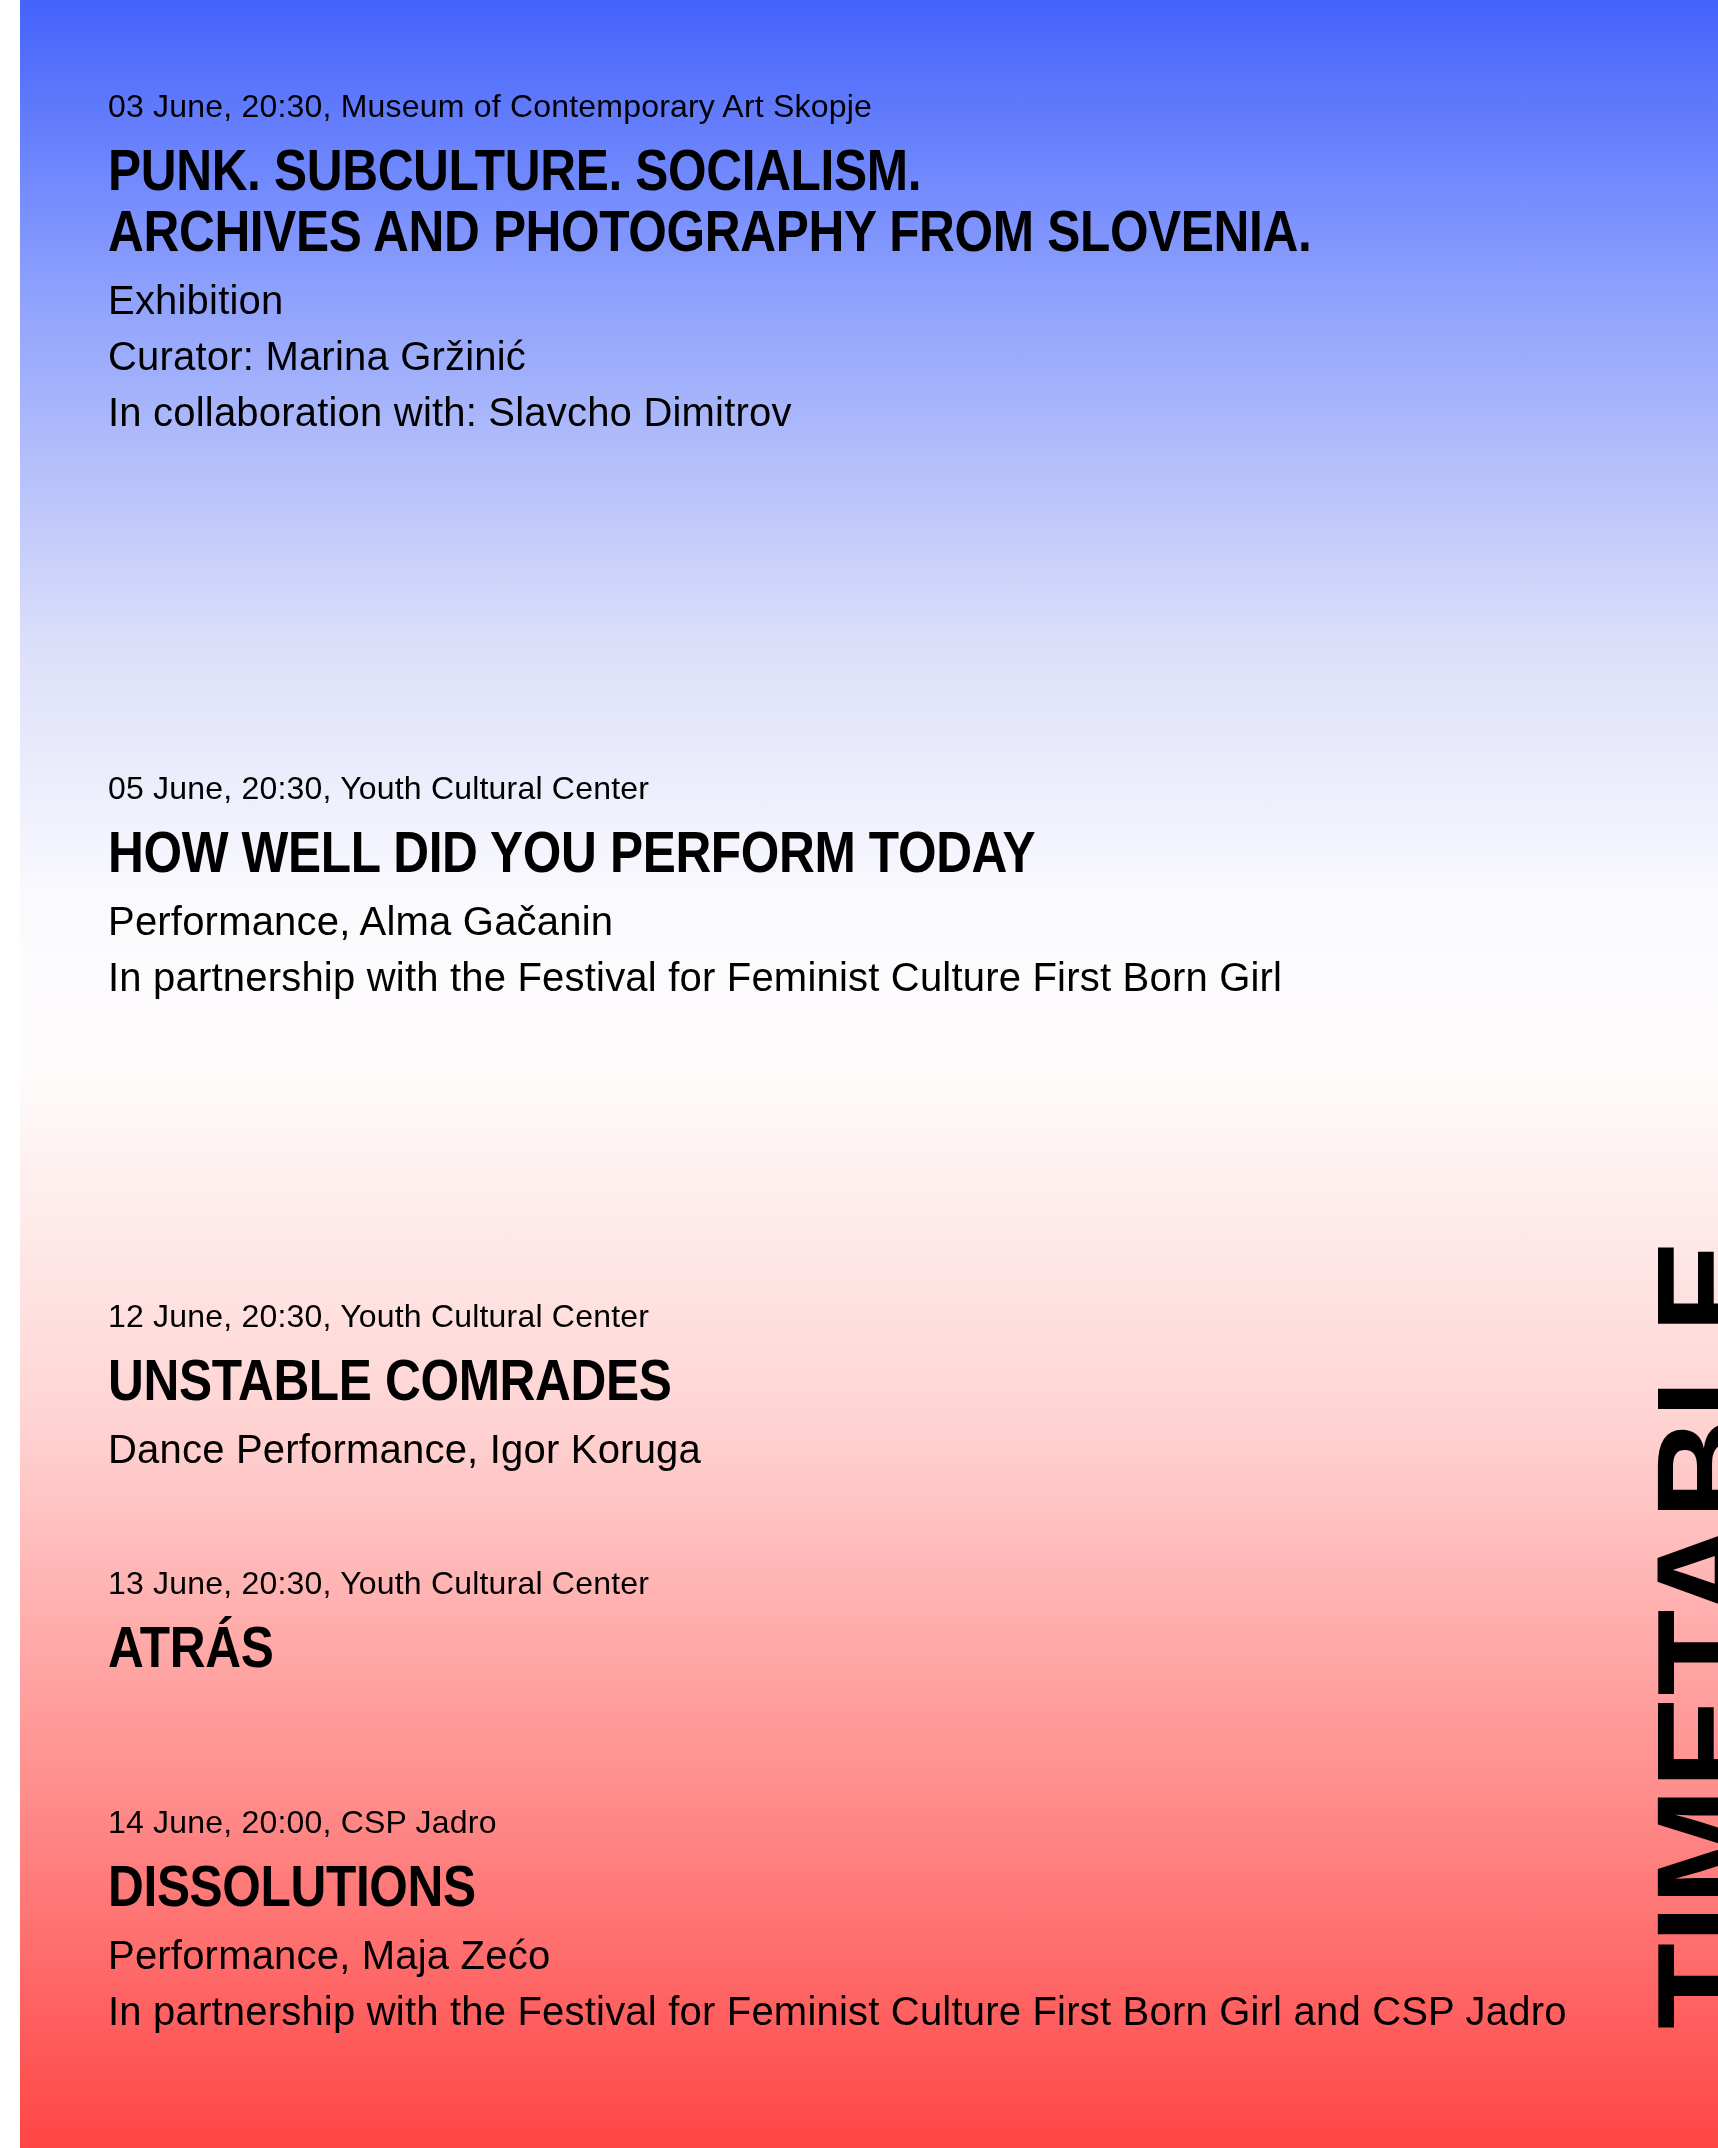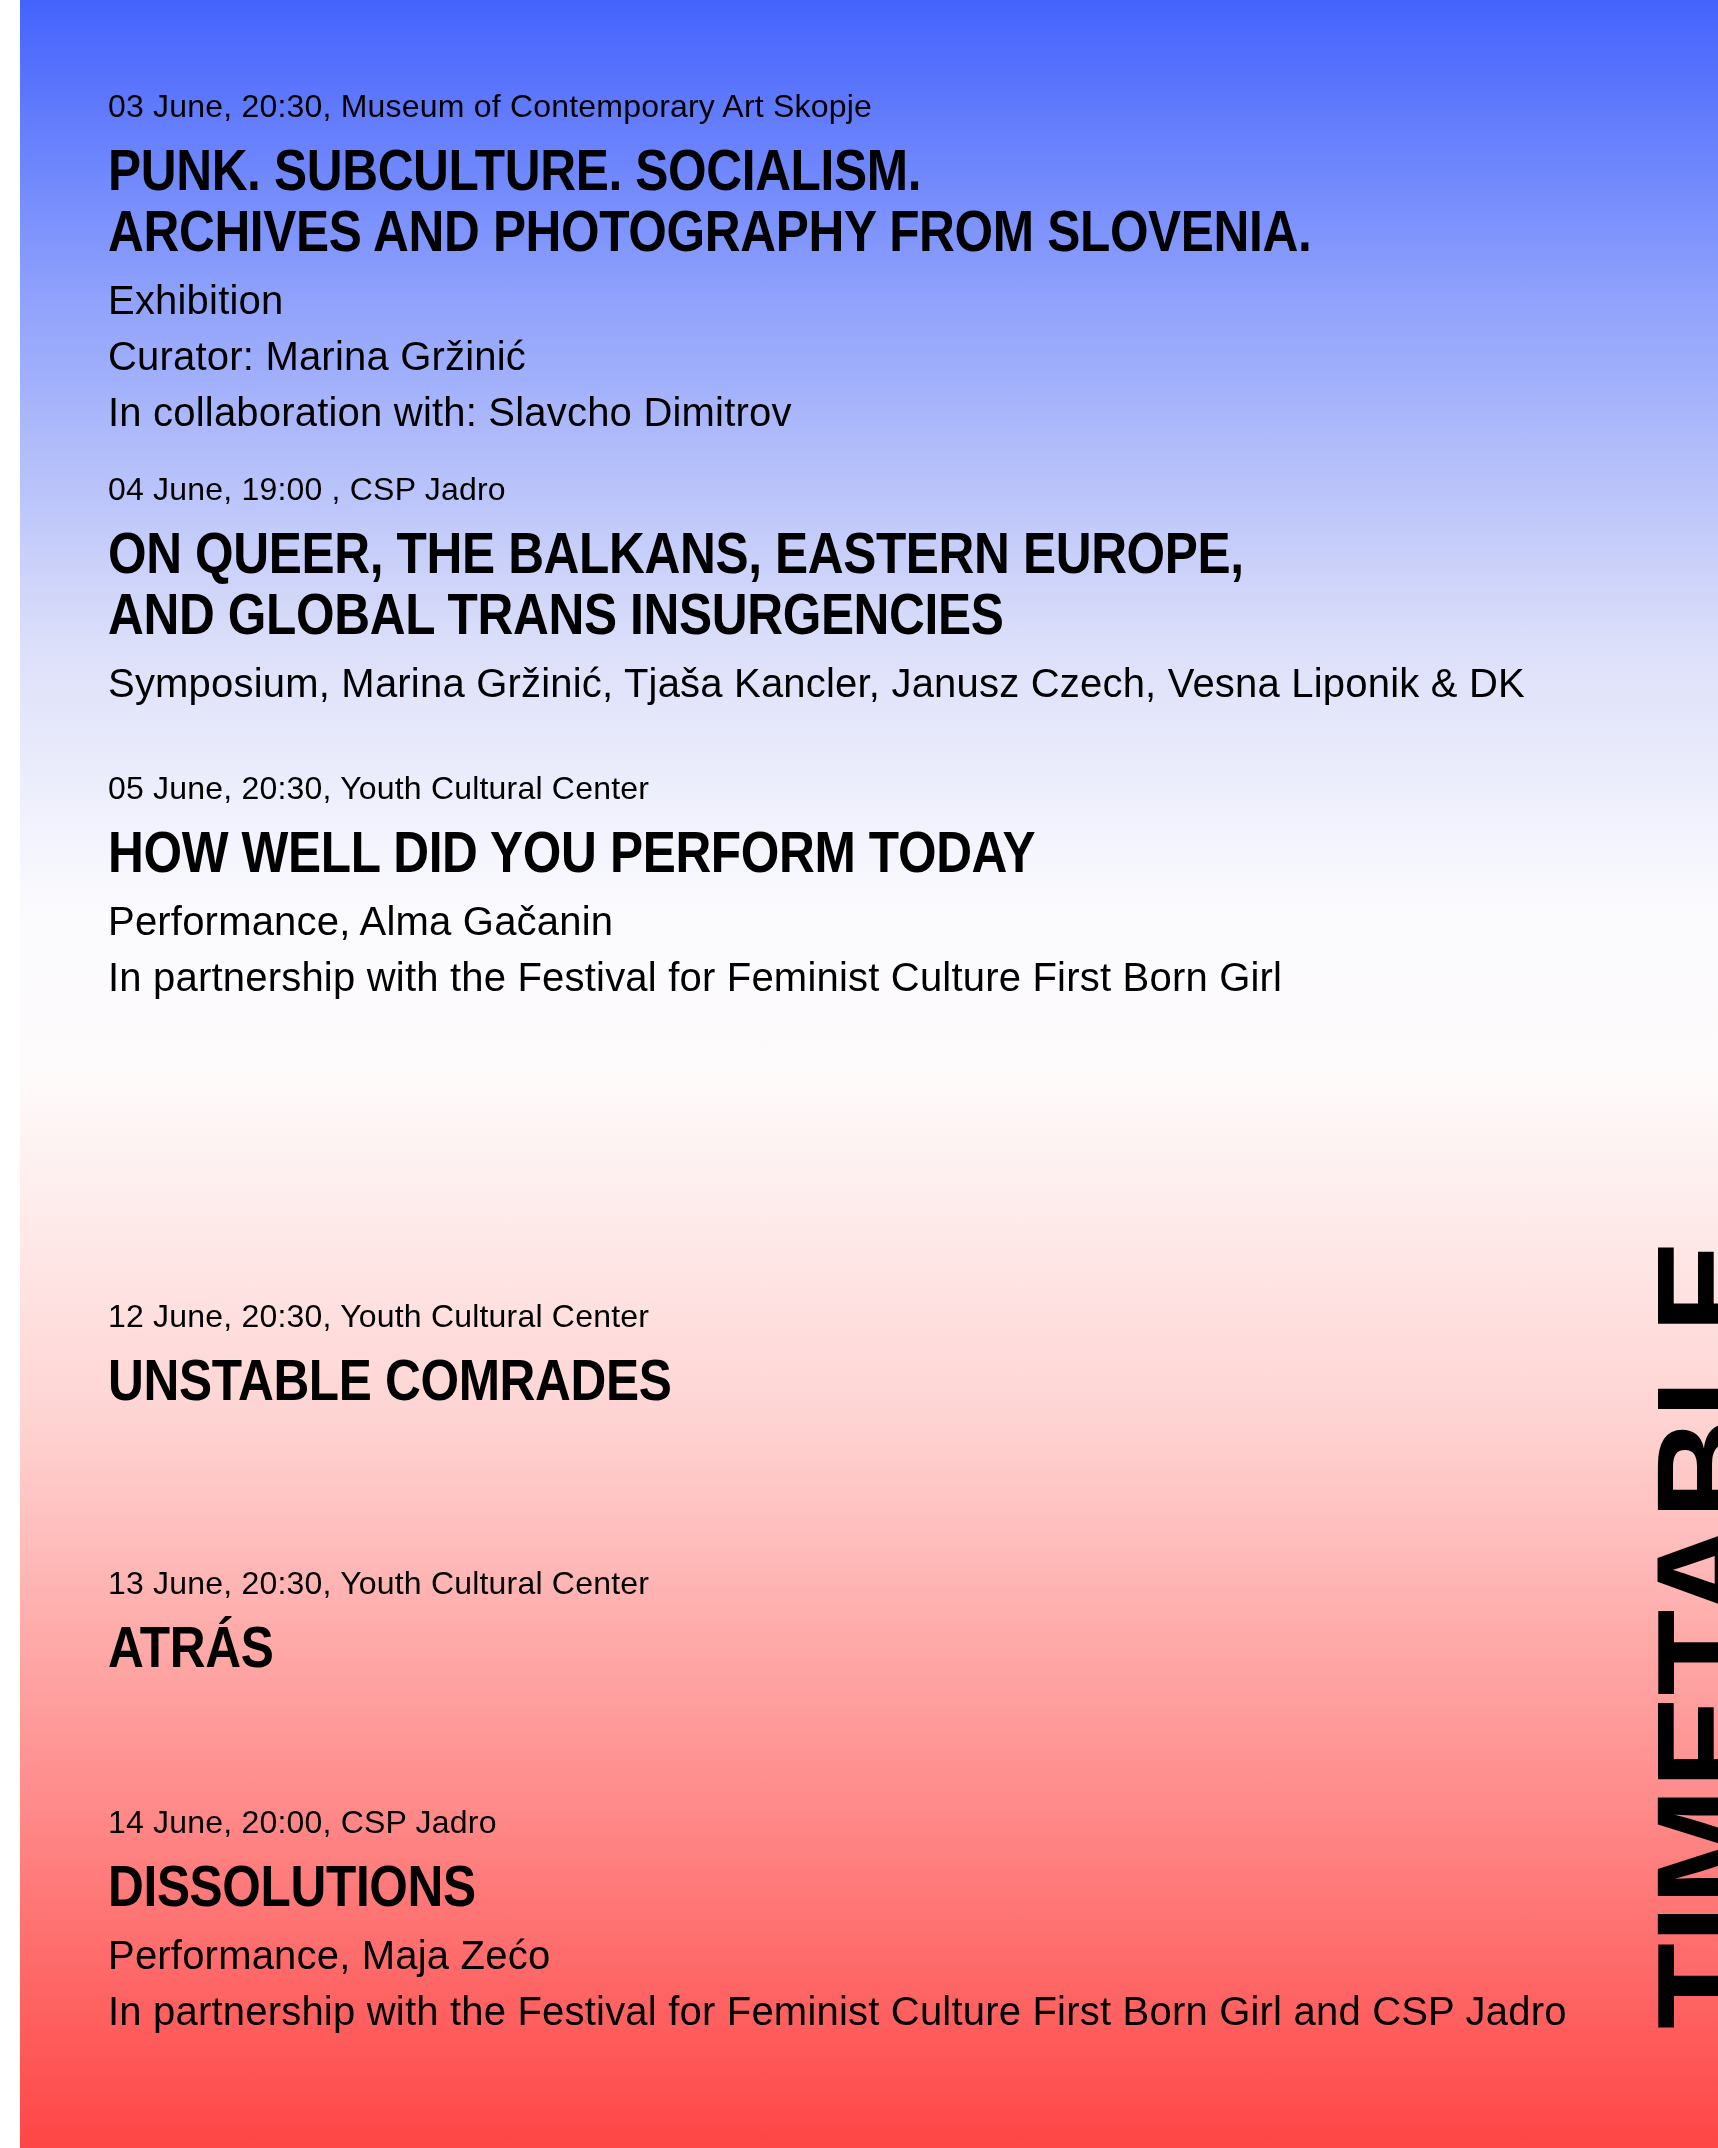--- a/index.html
+++ b/index.html
@@ -51,38 +51,33 @@
 
   <section class="event" style="top:84px">
     <div class="date">03 June,  20:30,  Museum of Contemporary Art Skopje</div>
     <div class="title">PUNK. SUBCULTURE. SOCIALISM.
 ARCHIVES AND PHOTOGRAPHY FROM SLOVENIA.</div>
     <div class="meta">Exhibition
 Curator: Marina Gržinić
 In collaboration with: Slavcho Dimitrov</div>
   </section>
 
-  <section class="event" style="top:467px">
-    <div class="date">04 June,  19:00 ,  CSP Jadro</div>
-    <div class="title">ON QUEER, THE BALKANS, EASTERN EUROPE,
-AND GLOBAL TRANS INSURGENCIES</div>
-    <div class="meta">Symposium, Marina Gržinić, Tjaša Kancler, Janusz Czech, Vesna Liponik &amp; DK</div>
-  </section>
 
   <section class="event" style="top:766px">
     <div class="date">05 June,  20:30,  Youth Cultural Center</div>
     <div class="title">HOW WELL DID YOU PERFORM TODAY</div>
     <div class="meta">Performance, Alma Gačanin
 In partnership with the Festival for Feminist Culture First Born Girl</div>
   </section>
 
 
   <section class="event" style="top:1294px">
     <div class="date">12 June,  20:30,  Youth Cultural Center</div>
     <div class="title">UNSTABLE COMRADES</div>
+    <div class="meta">Dance Performance, Igor Koruga</div>
   </section>
 
   <section class="event" style="top:1561px">
     <div class="date">13 June,  20:30,  Youth Cultural Center</div>
     <div class="title">ATRÁS</div>
   </section>
 
   <section class="event" style="top:1800px">
     <div class="date">14 June,  20:00,  CSP Jadro</div>
     <div class="title">DISSOLUTIONS</div>

